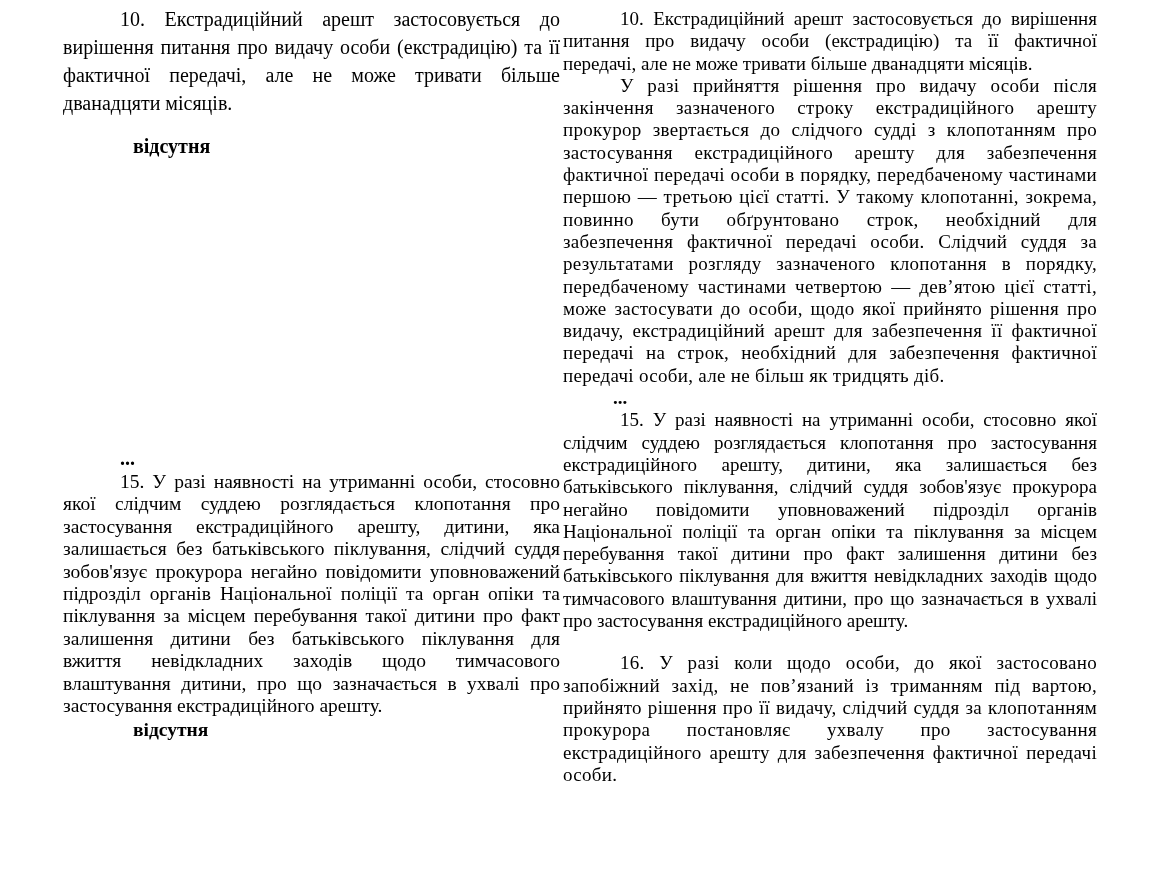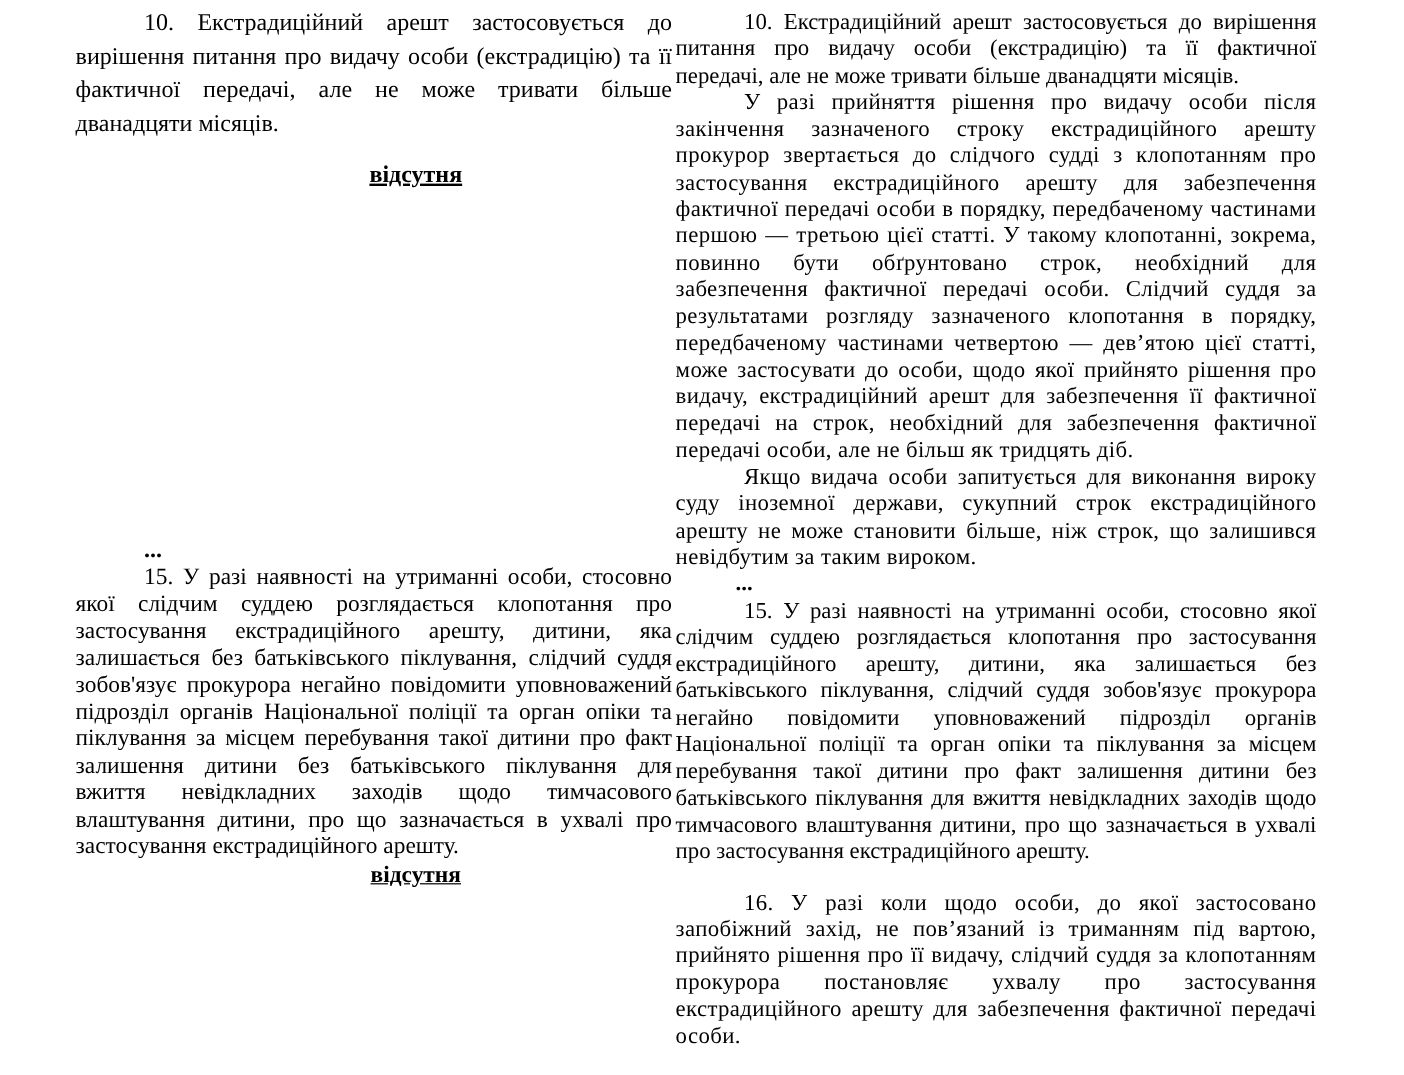--- a/index.html
+++ b/index.html
@@ -40,24 +40,22 @@
   }
   
   .lp10 {
     font-size: 20px;
     line-height: 28px;
     margin-top: 5px;
   }
   
   .absent {
     font-weight: bold;
-    text-align: center;
     text-indent: 0;
     padding-left: 70px; 
-    text-decoration: underline;
   }
   .absent-1 {
     font-size: 20px;
     line-height: 30px;
     margin-top: 14px;
   }
   .absent-2 {
     font-size: 19.5px;
     line-height: 25px;
   }
@@ -106,19 +104,18 @@
     <p class="absent absent-1">відсутня</p>
     <div class="left-gap"></div>
     <p class="ellipsis-line">...</p>
     <p class="para lp15">15. У разі наявності на утриманні особи, стосовно якої слідчим суддею розглядається клопотання про застосування екстрадиційного арешту, дитини, яка залишається без батьківського піклування, слідчий суддя зобов'язує прокурора негайно повідомити уповноважений підрозділ органів Національної поліції та орган опіки та піклування за місцем перебування такої дитини про факт залишення дитини без батьківського піклування для вжиття невідкладних заходів щодо тимчасового влаштування дитини, про що зазначається в ухвалі про застосування екстрадиційного арешту.</p>
     <p class="absent absent-2">відсутня</p>
   </div>
 
   <div class="col col-right">
     <p class="para rp rp-first">10. Екстрадиційний арешт застосовується до вирішення питання про видачу особи (екстрадицію) та її фактичної передачі, але не може тривати більше дванадцяти місяців.</p>
     <p class="para rp bold">У разі прийняття рішення про видачу особи після закінчення зазначеного строку екстрадиційного арешту прокурор звертається до слідчого судді з клопотанням про застосування екстрадиційного арешту для забезпечення фактичної передачі особи в порядку, передбаченому частинами першою — третьою цієї статті. У такому клопотанні, зокрема, повинно бути обґрунтовано строк, необхідний для забезпечення фактичної передачі особи. Слідчий суддя за результатами розгляду зазначеного клопотання в порядку, передбаченому частинами четвертою — дев’ятою цієї статті, може застосувати до особи, щодо якої прийнято рішення про видачу, екстрадиційний арешт для забезпечення її фактичної передачі на строк, необхідний для забезпечення фактичної передачі особи, але не більш як тридцять діб.</p>
-    <p class="para rp bold">Якщо видача особи запитується для виконання вироку суду іноземної держави, сукупний строк екстрадиційного арешту не може становити більше, ніж строк, що залишився невідбутим за таким вироком.</p>
     <p class="r-ellipsis">...</p>
     <p class="para rp">15. У разі наявності на утриманні особи, стосовно якої слідчим суддею розглядається клопотання про застосування екстрадиційного арешту, дитини, яка залишається без батьківського піклування, слідчий суддя зобов'язує прокурора негайно повідомити уповноважений підрозділ органів Національної поліції та орган опіки та піклування за місцем перебування такої дитини про факт залишення дитини без батьківського піклування для вжиття невідкладних заходів щодо тимчасового влаштування дитини, про що зазначається в ухвалі про застосування екстрадиційного арешту.</p>
     <p class="para rp bold rp16">16. У разі коли щодо особи, до якої застосовано запобіжний захід, не пов’язаний із триманням під вартою, прийнято рішення про її видачу, слідчий суддя за клопотанням прокурора постановляє ухвалу про застосування екстрадиційного арешту для забезпечення фактичної передачі особи.</p>
   </div>
 
 </div>
 
 </body></html>

